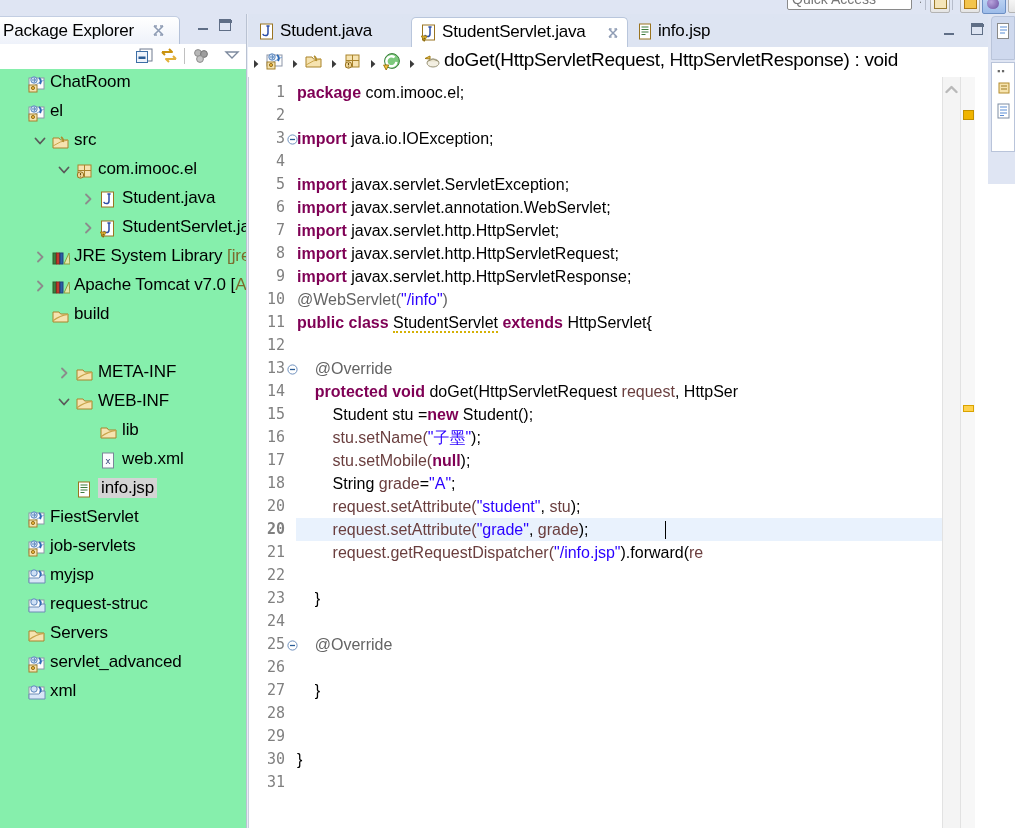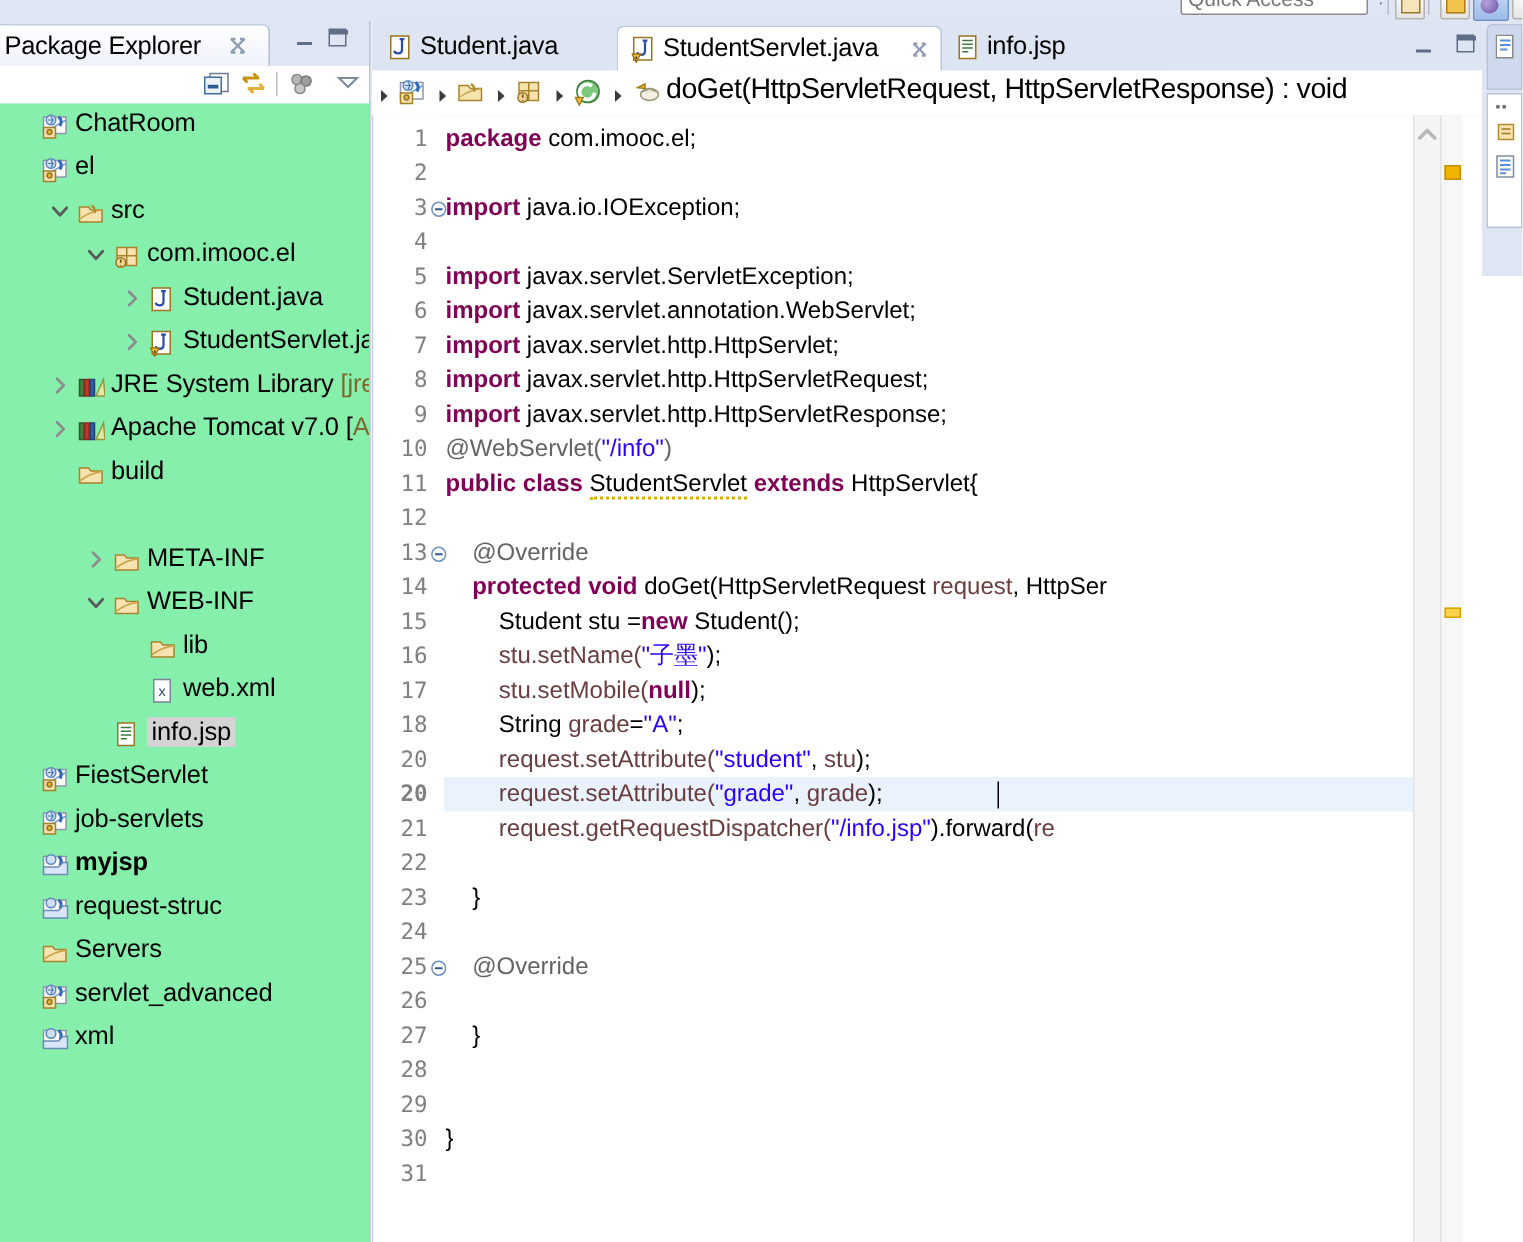--- a/index.html
+++ b/index.html
@@ -365,21 +365,21 @@
               <rect x="1" y="3" width="15" height="11" fill="#fdfdfd" stroke="#8d96a8"></rect>
               <path d="M2 13 q7 -4 14 -8" stroke="#7ea4d4" stroke-width="1" fill="none"></path>
               <circle cx="6" cy="5" r="3.2" fill="#cfe0f5" stroke="#5b86bd"></circle>
               <path d="M4 5 h4 M6 2.5 q2 2.5 0 5" stroke="#4a78b0" stroke-width="0.8" fill="none"></path>
               <path d="M11 3 q3 2 1 6" stroke="#2e6ab5" stroke-width="2" fill="none"></path>
               <rect x="1" y="10" width="8" height="7" fill="#f3e2b0" stroke="#a5802a"></rect>
               <circle cx="5" cy="13" r="1.6" fill="#e8b33a" stroke="#9a7420"></circle>
             </svg></span>
           <span class="tlabel" style="left:50px">job-servlets</span>
         </div>
-        <div class="tree-row" style="top: 493px; position: absolute; left: 0px; width: 246px; font-weight: bold;">
+        <div class="tree-row" style="top: 493px; position: absolute; left: 0px; width: 246px;">
           <span class="ticon" style="left:28px"><svg width="18" height="18" viewBox="0 0 18 18">
               <rect x="1" y="3" width="15" height="11" fill="#fdfdfd" stroke="#8d96a8"></rect>
               <circle cx="6" cy="5" r="3.2" fill="#cfe0f5" stroke="#5b86bd"></circle>
               <path d="M11 3 q3 2 1 6" stroke="#2e6ab5" stroke-width="2" fill="none"></path>
               <path d="M1 10 h10 l3 -3 h3 v8 h-16 z" fill="#d8e6f7" stroke="#6d8cb5"></path>
             </svg></span>
           <span class="tlabel" style="left:50px">myjsp</span>
         </div>
         <div class="tree-row" style="top: 522px; position: absolute; left: 0px; width: 246px;">
           <span class="ticon" style="left:28px"><svg width="18" height="18" viewBox="0 0 18 18">

